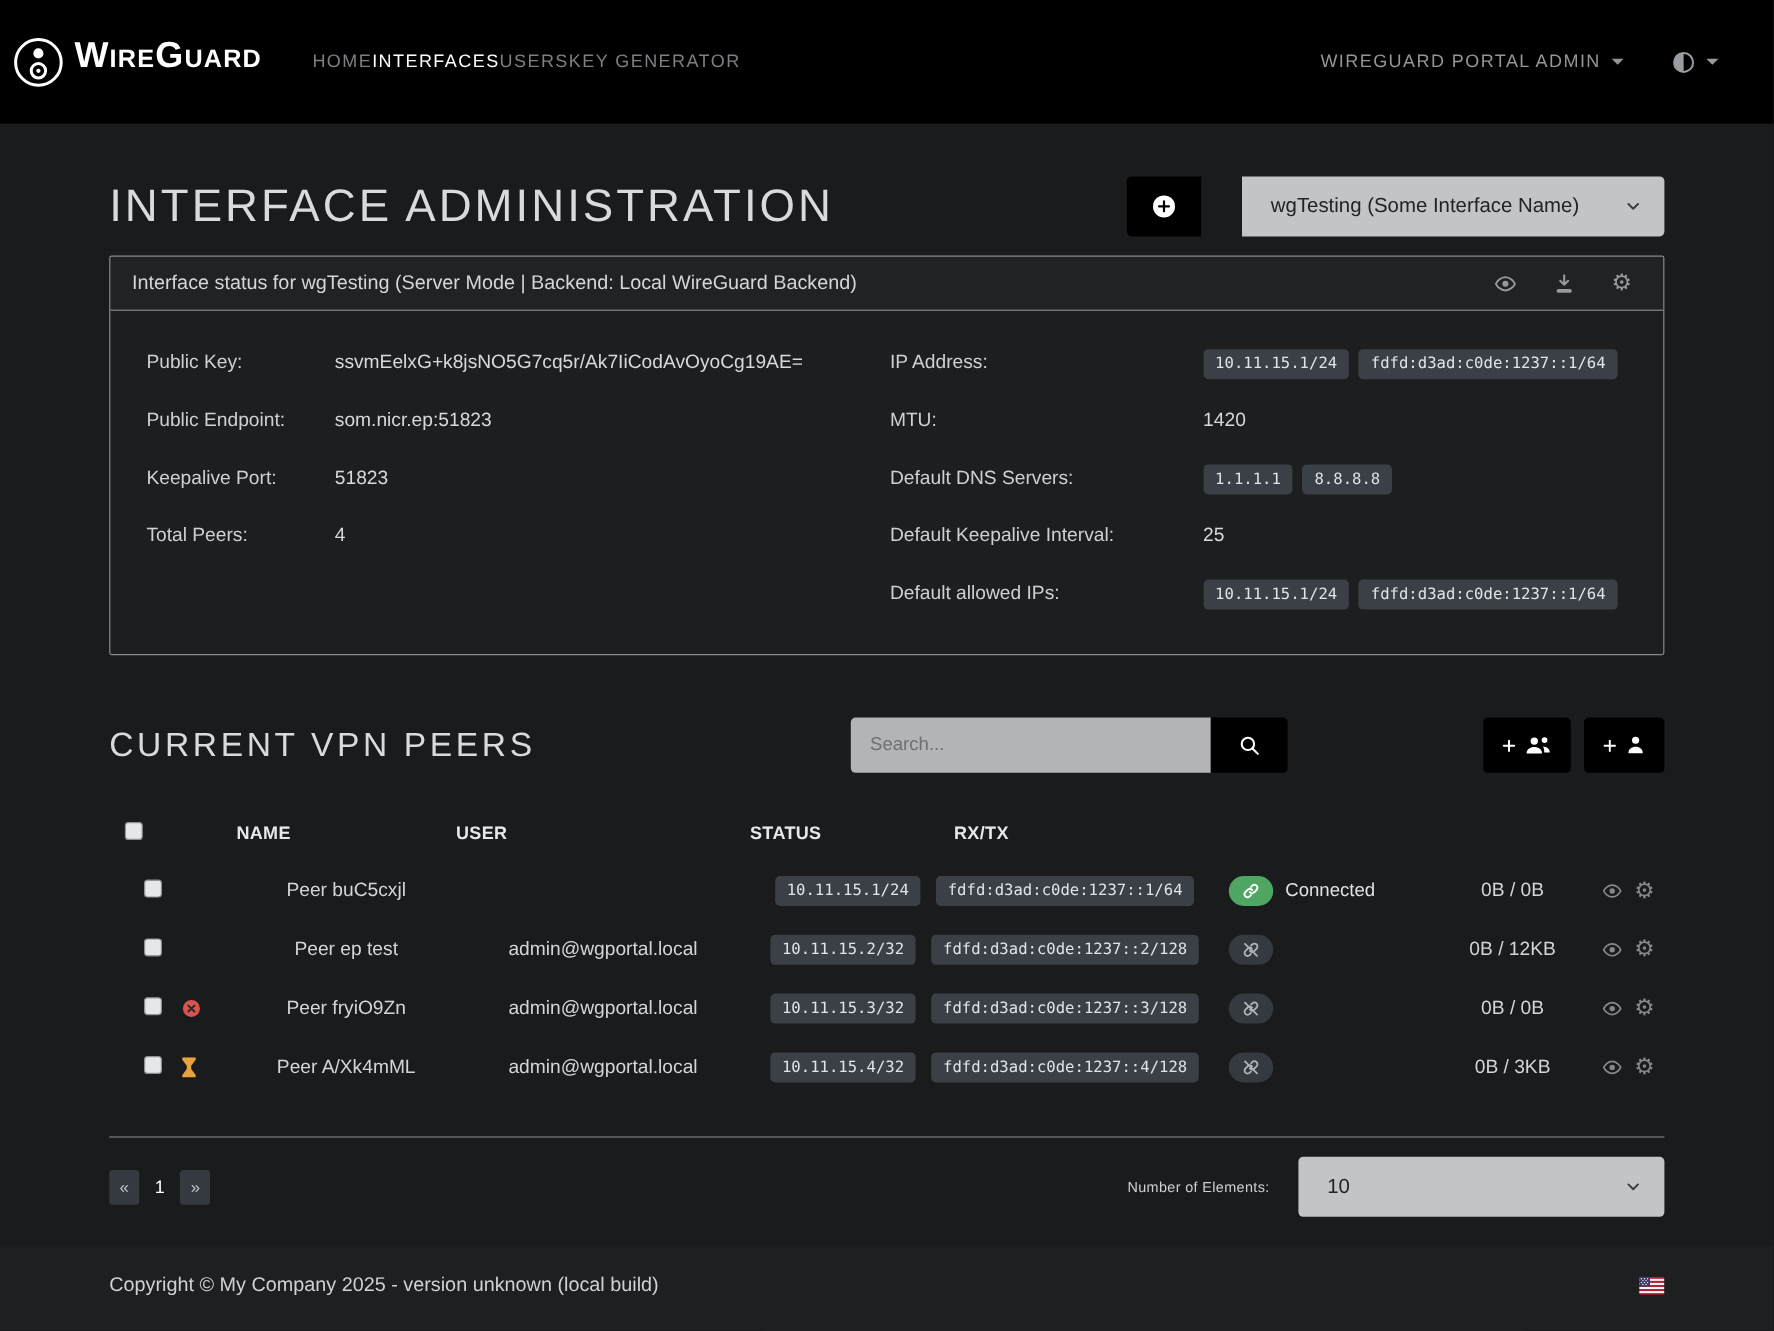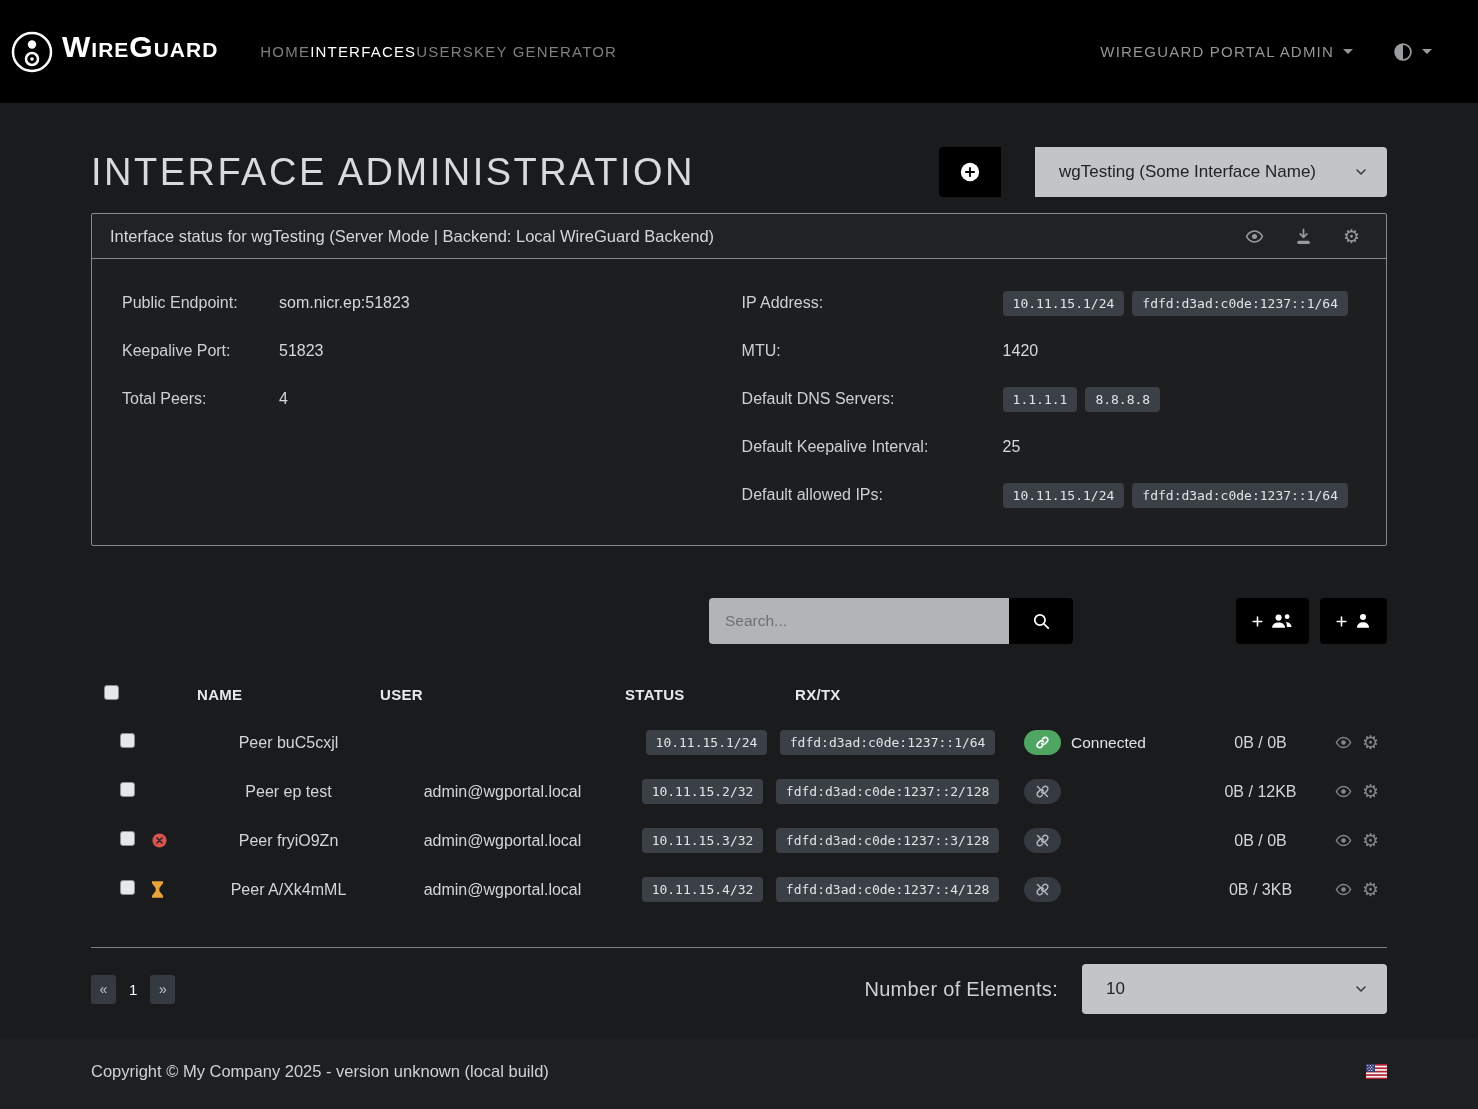--- a/index.html
+++ b/index.html
@@ -81,21 +81,21 @@
   .pill-dark { background:#343a40; color:#aeb4ba; }
   .status-text { margin-left:10px; font-size:15.5px; color:#dfe1e3; }
   .gear { font-family:"DejaVu Sans", sans-serif; font-size:19px; line-height:1; }
 
   .divider { border-top:1px solid #7b7e81; margin-top:33px; }
   .table-foot { display:flex; align-items:center; margin-top:16px; }
   .pagination { display:flex; align-items:center; }
   .page-btn { width:25px; height:29px; background:#343a40; color:#c2c6ca; display:flex; align-items:center; justify-content:center; font-size:14px; border-radius:3px; cursor:pointer; }
   .page-current { color:#fff; margin:0 13px; font-size:15px; }
   .page-size { margin-left:auto; display:flex; align-items:center; gap:24px; }
-  .page-size-label { font-size:20px; color:#ced1d3; letter-spacing:.3px; }
+  .page-size-label { font-size:12px; color:#ced1d3; letter-spacing:.3px; }
   .select-size { width:305px; border-radius:4px; }
 
   
   footer { margin-top:auto; background:#1e1f21; padding:24px 0 28px; }
   .footer-inner { display:flex; align-items:center; justify-content:space-between; }
   .copyright { font-size:16.5px; color:#cfd2d4; }
 </style>
 </head>
 <body>
 
@@ -173,20 +173,24 @@
               <path d="M12 3v10m0 0l-4.2-4.2M12 13l4.2-4.2" fill="none" stroke="currentColor" stroke-width="2.2" stroke-linecap="round" stroke-linejoin="round"></path>
               <rect x="4" y="17.5" width="16" height="4" rx="2" fill="currentColor"></rect>
             </svg>
         </span>
         <span class="act gear">⚙</span>
       </div>
     </div>
     <div class="card-body">
       <div class="col-left">
         <div class="info-row">
+          <span class="info-label">Public Key:</span>
+          <span class="info-value">ssvmEelxG+k8jsNO5G7cq5r/Ak7IiCodAvOyoCg19AE=</span>
+        </div>
+        <div class="info-row">
           <span class="info-label">Public Endpoint:</span>
           <span class="info-value">som.nicr.ep:51823</span>
         </div>
         <div class="info-row">
           <span class="info-label">Keepalive Port:</span>
           <span class="info-value">51823</span>
         </div>
         <div class="info-row">
           <span class="info-label">Total Peers:</span>
           <span class="info-value">4</span>
@@ -214,20 +218,21 @@
         <div class="info-row">
           <span class="info-label">Default allowed IPs:</span>
           <span class="badge">10.11.15.1/24</span>
           <span class="badge">fdfd:d3ad:c0de:1237::1/64</span>
         </div>
       </div>
     </div>
   </section>
 
   <div class="peers-head">
+    <h2>CURRENT VPN PEERS</h2>
     <div class="search-group">
       <input class="search-input" placeholder="Search..." style="">
       <button class="search-btn">
         <span>
           <svg width="19" height="19" viewBox="0 0 24 24" fill="none" stroke="#fff" stroke-width="2.2" stroke-linecap="round">
               <circle cx="10" cy="10" r="6.5"></circle>
               <path d="M15 15l5.5 5.5"></path>
             </svg>
         </span>
       </button>

